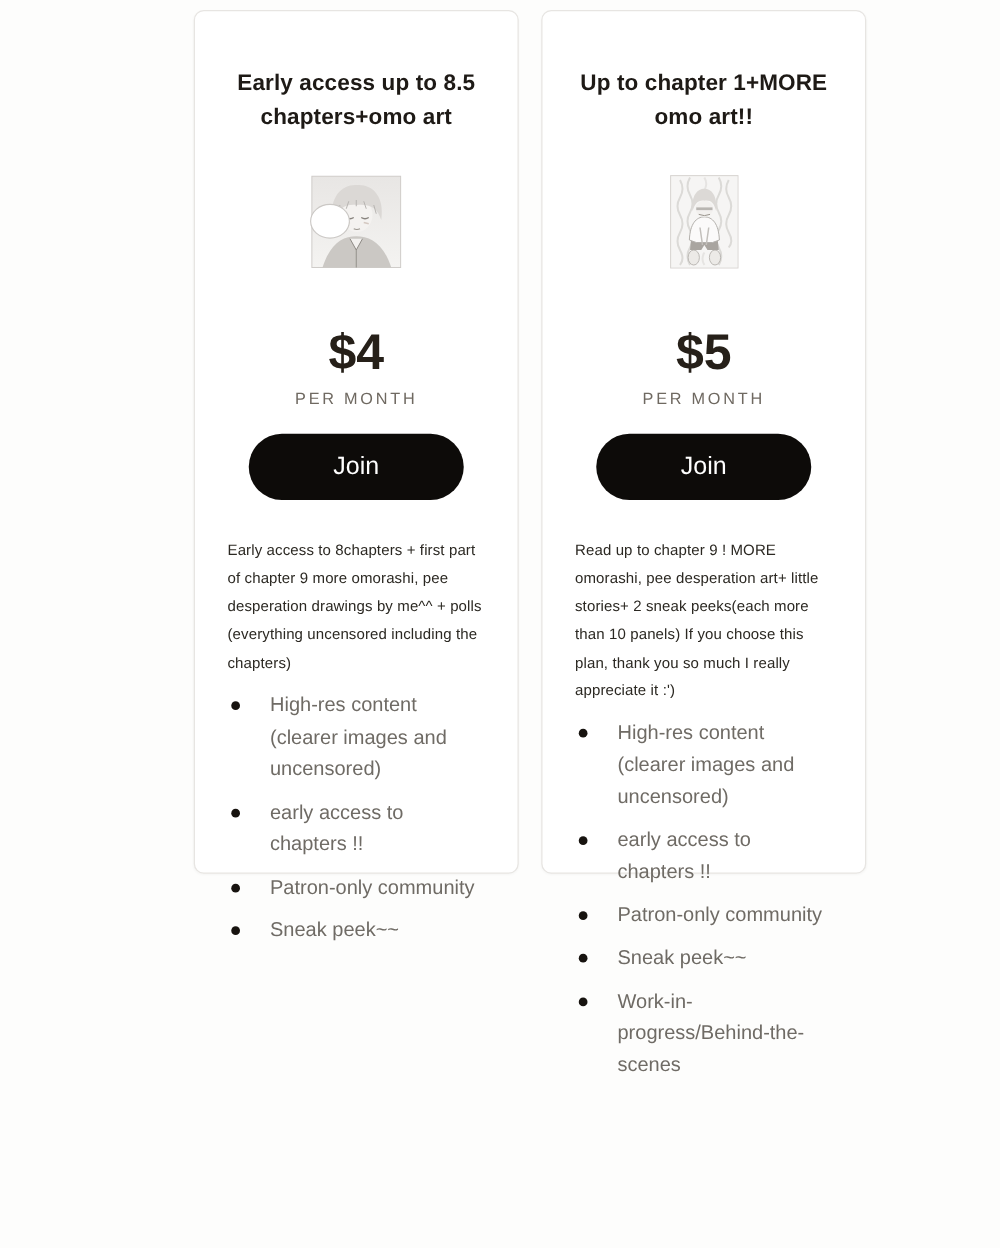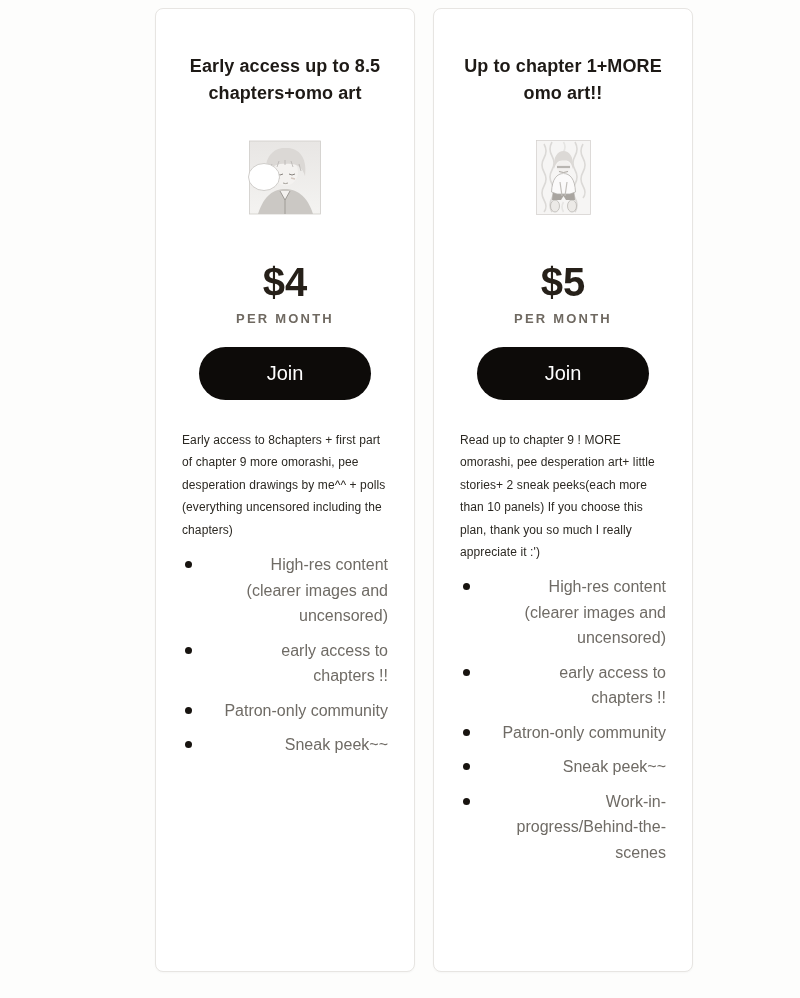--- a/index.html
+++ b/index.html
@@ -14,21 +14,21 @@
   .cards {
     position: absolute;
     left: 155px;
     top: 8px;
     display: flex;
     gap: 18px;
   }
   .card {
     box-sizing: border-box;
     width: 260px;
-    height: 964px;
+    height: 691px;
     background: #ffffff;
     border: 1px solid #e7e5e2;
     border-radius: 8px;
     padding: 44px 26px 0 26px;
     box-shadow: 0 1px 2px rgba(0,0,0,0.03);
   }
   .tier-title {
     margin: 0;
     font-size: 18px;
     font-weight: 700;
@@ -48,21 +48,21 @@
     margin-top: 47px;
     font-size: 40px;
     font-weight: 800;
     line-height: 40px;
     color: #262019;
     text-align: center;
   }
   .cadence {
     margin-top: 9px;
     font-size: 13px;
-    font-weight: 700;
+    font-weight: 400;
     letter-spacing: 2.2px;
     color: #6f6961;
     text-align: center;
   }
   .join-button {
     display: block;
     margin: 21px auto 0 auto;
     width: 172px;
     height: 53px;
     border: none;
@@ -78,21 +78,20 @@
     font-size: 12px;
     line-height: 22.4px;
     letter-spacing: 0.1px;
     color: #2b2822;
     text-align: left;
   }
   .benefits {
     margin: 11px 0 0 0;
     padding: 0;
     list-style: none;
-    text-align: right;
   }
   .benefits li {
     position: relative;
     padding-left: 34px;
     margin-top: 9px;
     font-size: 16px;
     line-height: 25.5px;
     color: #6f6b65;
   }
   .benefits li::before {

